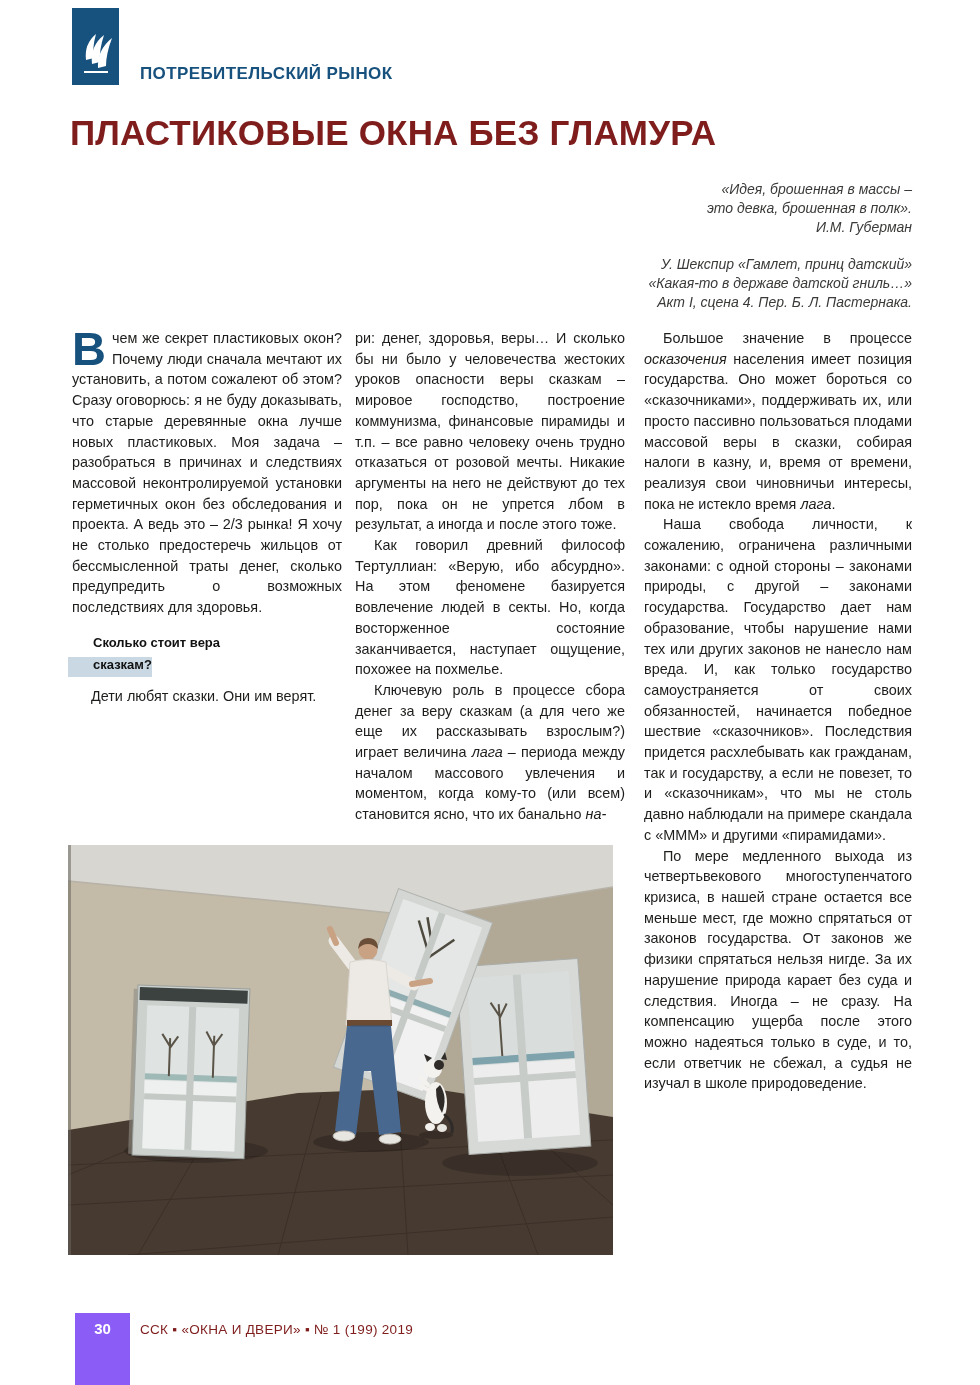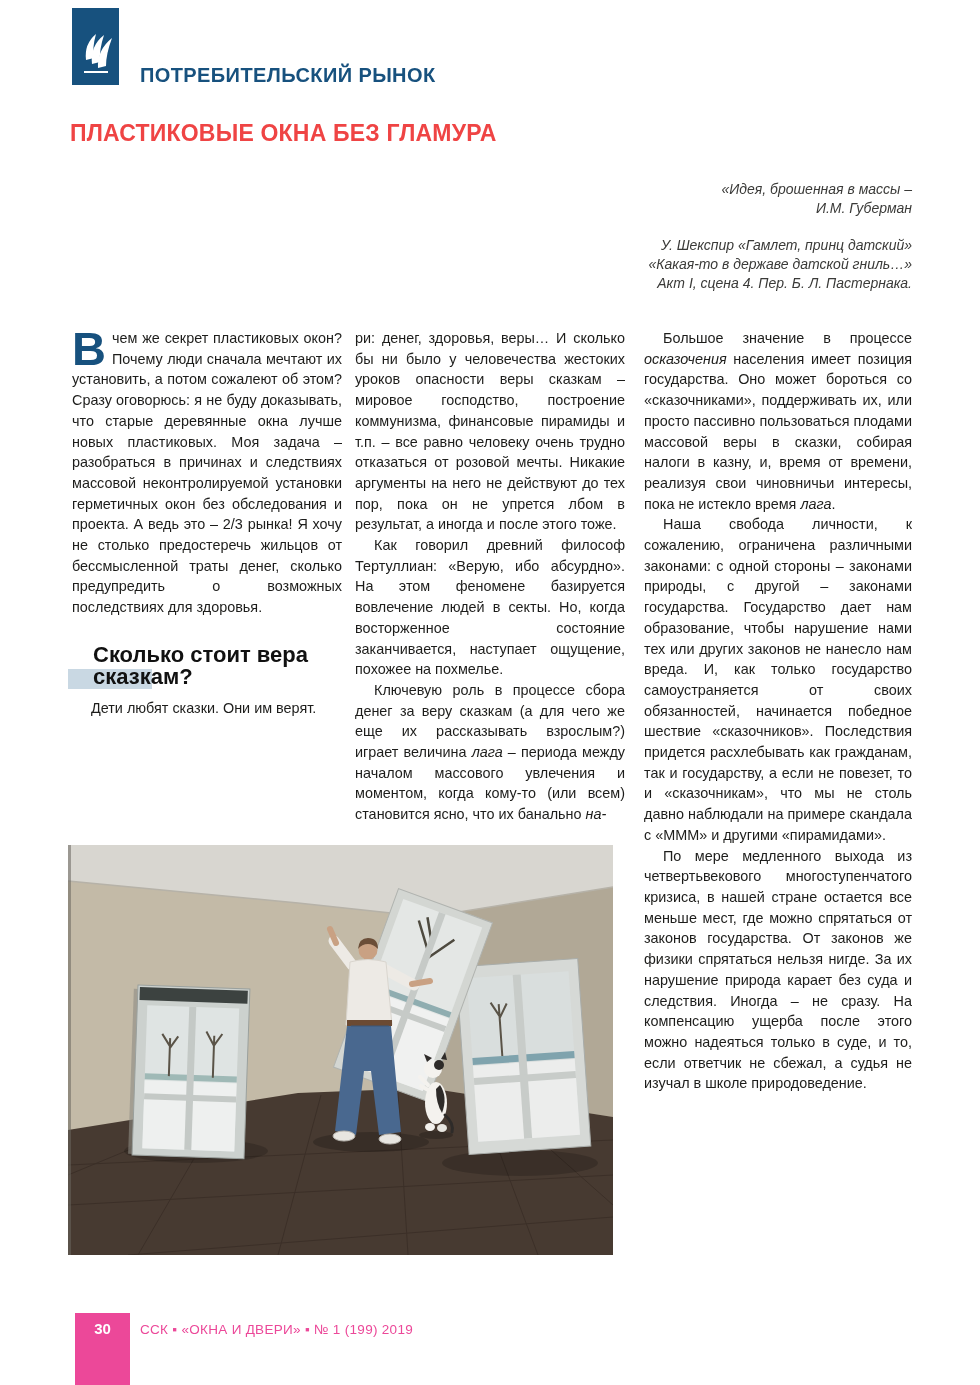--- a/index.html
+++ b/index.html
@@ -4,26 +4,26 @@
 <style>
   html,body{margin:0;padding:0;background:#888;}
   .page{
     position:relative;width:980px;height:1385px;background:#ffffff;
     font-family:"Liberation Sans","DejaVu Sans",sans-serif;color:#1d1d1b;
     overflow:hidden;margin:0 auto;
   }
   
   .logo-box{position:absolute;left:72px;top:8px;width:47px;height:77px;background:#17517e;}
   .section-label{
-    position:absolute;left:140px;top:64px;font-size:20px;font-weight:bold;
+    position:absolute;left:140px;top:64px;font-size:17px;font-weight:bold;
     color:#17517e;letter-spacing:.4px;
   }
   .article-title{
-    position:absolute;left:70px;top:120px;width:860px;
-    font-size:23px;font-weight:800;color:#ef4444;letter-spacing:.2px;white-space:nowrap;
+    position:absolute;left:70px;top:113px;width:860px;
+    font-size:35px;font-weight:800;color:#7f1d1d;letter-spacing:.2px;white-space:nowrap;
   }
   
   .epigraphs{
     position:absolute;right:68px;top:180px;width:420px;text-align:right;
     font-style:italic;font-size:14px;line-height:19px;color:#3a3a38;
   }
   .epigraph{margin-bottom:18px;text-align:right;}
   
   .col{
     position:absolute;top:328px;width:270px;font-size:14.4px;line-height:20.7px;
@@ -33,40 +33,40 @@
   .col2{left:355px;}
   .col3{left:644px;width:268px;}
   .col p{margin:0;text-indent:19px;}
   .col p.noindent{text-indent:0;}
   .dropcap{
     float:left;font-size:47px;line-height:38px;font-weight:bold;color:#17517e;
     padding:2px 6px 0 0;
   }
   .it{font-style:italic;}
   .subhead{
-    position:relative;margin:26px 0 10px 0;padding-left:21px;
-    font-size:22px;line-height:22px;font-weight:bold;color:#111;z-index:1;
+    position:relative;margin:14px 0 10px 0;padding-left:21px;
+    font-size:13px;line-height:22px;font-weight:bold;color:#111;z-index:1;
   }
   .subhead .hl{
     position:absolute;left:-4px;top:25px;width:84px;height:20px;
     background:#c9d8e3;z-index:-1;
   }
   
   .photo{
     position:absolute;left:68px;top:845px;width:545px;height:410px;overflow:hidden;
     background:#bfb6a3;
   }
   .photo svg{display:block;}
   
   .folio-box{
-    position:absolute;left:75px;top:1313px;width:55px;height:72px;background:#ec4899;
+    position:absolute;left:75px;top:1313px;width:55px;height:72px;background:#8b5cf6;
     color:#fff;font-size:15px;font-weight:bold;text-align:center;padding-top:7px;box-sizing:border-box;
   }
   .footer-line{
-    position:absolute;left:140px;top:1322px;font-size:13.5px;color:#ec4899;letter-spacing:.3px;
+    position:absolute;left:140px;top:1322px;font-size:13.5px;color:#7f1d1d;letter-spacing:.3px;
   }
 </style>
 </head>
 <body>
 
 <div class="page">
 
   <div class="logo-box">
     <svg width="47" height="77" viewBox="0 0 47 77">
       <path d="M14 52 Q12 36 24 26 Q20 40 22 50 Z" fill="#ffffff"></path>
@@ -74,20 +74,21 @@
       <path d="M26 60 Q25 42 40 30 Q34 46 34 58 Z" fill="#ffffff"></path>
       <rect x="12" y="63" width="24" height="2" fill="#ffffff"></rect>
     </svg>
   </div>
   <div class="section-label">ПОТРЕБИТЕЛЬСКИЙ РЫНОК</div>
   <h1 class="article-title" style="margin:0;">ПЛАСТИКОВЫЕ ОКНА БЕЗ ГЛАМУРА</h1>
 
   <div class="epigraphs">
     <div class="epigraph">
       <div>«Идея, брошенная в массы –</div>
+      <div>это девка, брошенная в полк».</div>
       <div>И.М. Губерман</div>
     </div>
     <div class="epigraph">
       <div>У. Шекспир «Гамлет, принц датский»</div>
       <div>«Какая-то в державе датской гниль…»</div>
       <div>Акт I, сцена 4. Пер. Б. Л. Пастернака.</div>
     </div>
   </div>
 
   <div class="col col1">

